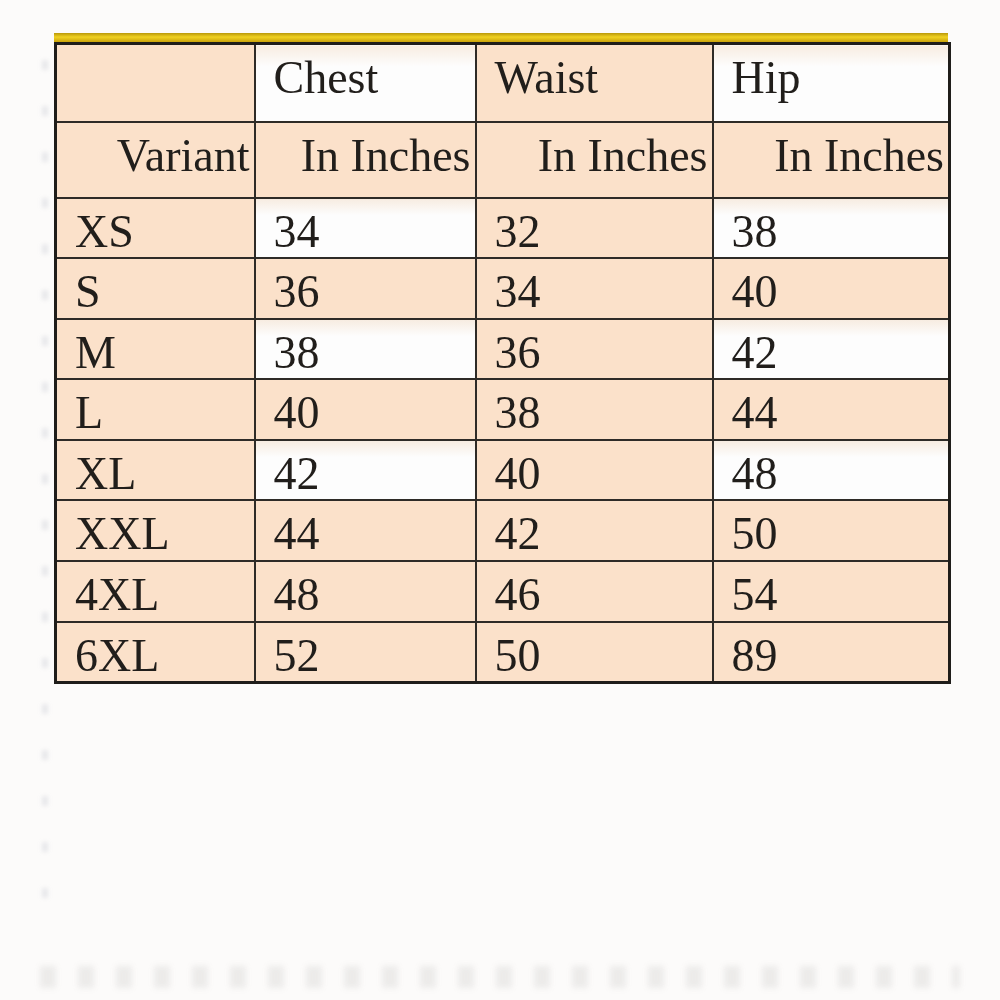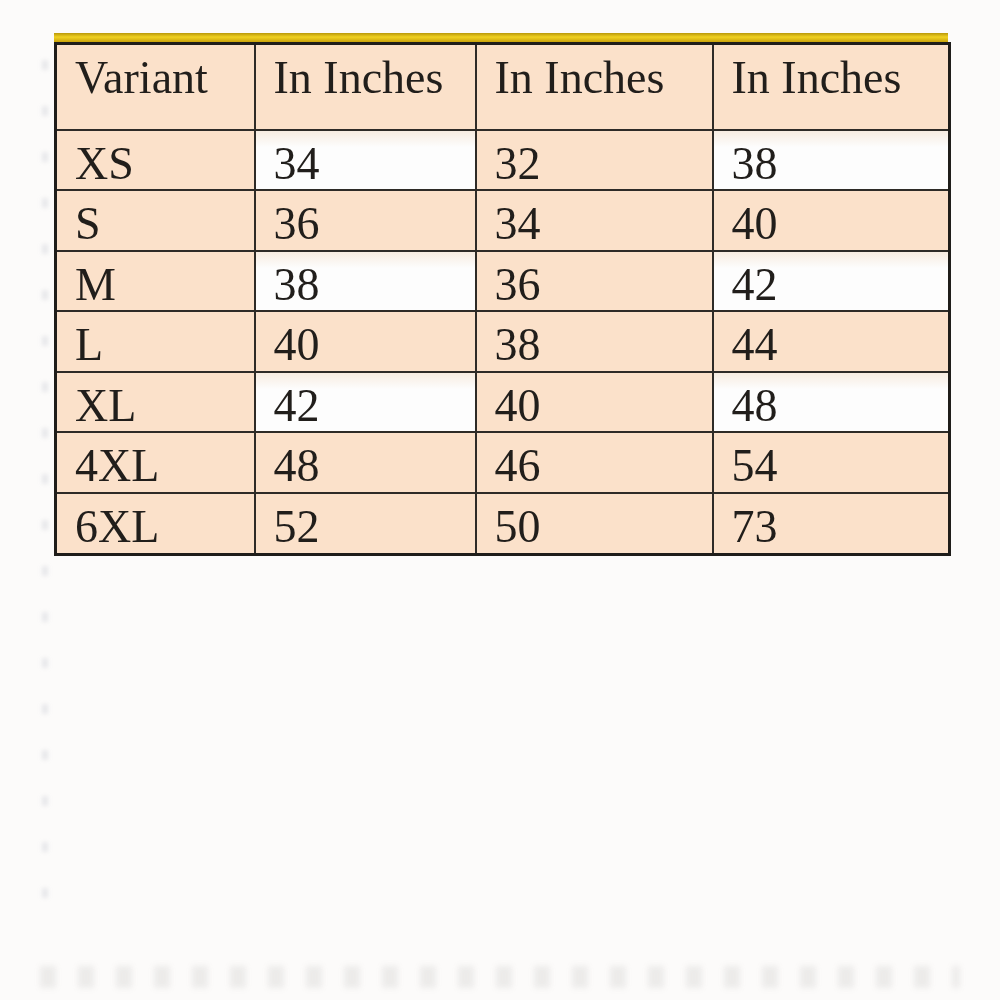--- a/index.html
+++ b/index.html
@@ -36,21 +36,21 @@
     background:var(--peach);
     vertical-align:top;
     padding:8px 4px 0 18px;
     overflow:hidden;white-space:nowrap;
   }
   table.size-chart{border:3px solid var(--outer-border);}
   table.size-chart td.w{
     background:linear-gradient(180deg,#f7ece1 0%,var(--cell-white) 28%);
   }
   tr.h1{height:78px;}
-  tr.h2{height:86px;}
+  tr.h2{height:76px;text-align:right;}
   tr.d{height:54px;}
 
   .noise-band{
     position:absolute;left:40px;top:966px;width:920px;height:22px;
     background:repeating-linear-gradient(90deg,
       rgba(150,148,145,.22) 0 16px, rgba(255,255,255,0) 16px 38px);
     filter:blur(3px);
     opacity:.7;
   }
   .edge-noise{
@@ -68,20 +68,26 @@
   <div class="accent-bar"></div>
 
   <table class="size-chart">
     <colgroup>
       <col style="width:199px">
       <col style="width:221px">
       <col style="width:237px">
       <col style="width:237px">
     </colgroup>
     <tbody>
+      <tr class="h1">
+        <td></td>
+        <td class="w">Chest</td>
+        <td>Waist</td>
+        <td class="w">Hip</td>
+      </tr>
       <tr class="h2">
         <td>Variant</td>
         <td>In Inches</td>
         <td>In Inches</td>
         <td>In Inches</td>
       </tr>
 
       <tr class="d">
         <td>XS</td>
         <td class="w">34</td>
@@ -106,29 +112,35 @@
         <td>38</td>
         <td>44</td>
       </tr>
       <tr class="d">
         <td>XL</td>
         <td class="w">42</td>
         <td>40</td>
         <td class="w">48</td>
       </tr>
       <tr class="d">
+        <td>XXL</td>
+        <td>44</td>
+        <td>42</td>
+        <td>50</td>
+      </tr>
+      <tr class="d">
         <td>4XL</td>
         <td>48</td>
         <td>46</td>
         <td>54</td>
       </tr>
       <tr class="d">
         <td>6XL</td>
         <td>52</td>
         <td>50</td>
-        <td>73</td>
+        <td>89</td>
       </tr>
     </tbody>
   </table>
 
   <div class="noise-band"></div>
   <div class="edge-noise"></div>
 </div>
 
 </body></html>

